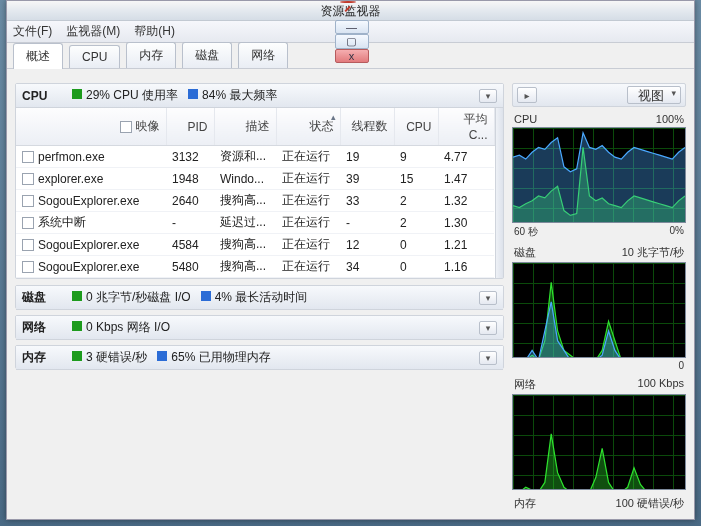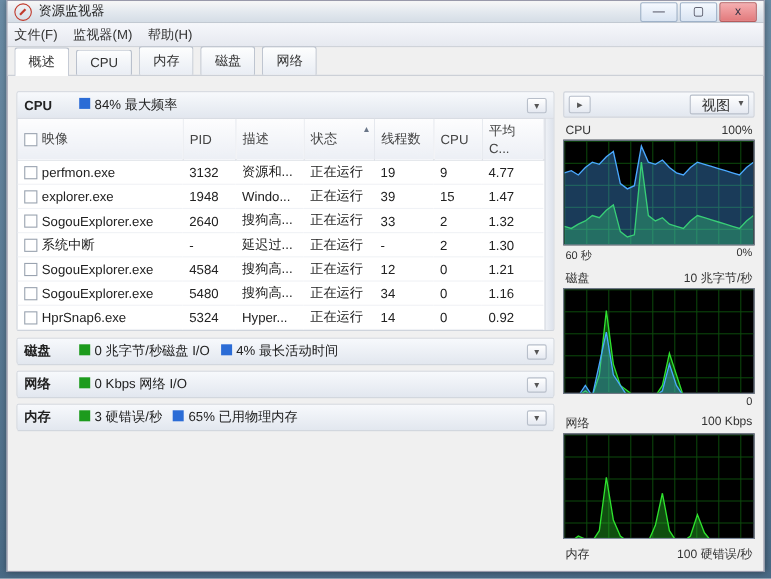--- a/index.html
+++ b/index.html
@@ -16,20 +16,21 @@
   background: #f0f0f0;
   border: 1px solid #99a;
   box-shadow: 0 0 6px rgba(0,0,0,.4);
 }
 .titlebar {
   height: 20px;
   background: linear-gradient(180deg, #f7f7f7 0%, #e4e9ef 50%, #d5dde6 100%);
   display: flex; align-items: center;
   padding: 0 6px;
   border-bottom: 1px solid #c2c9d2;
+  flex-direction: column;
 }
 .titlebar .appicon {
   width: 16px; height: 16px; margin-right: 6px;
   border: 1.5px solid #c0392b; border-radius: 50%;
   position: relative;
 }
 .titlebar .appicon::after {
   content:""; position:absolute; left:3px; top:6px; width:7px; height:1.5px;
   background:#c0392b; transform: rotate(-45deg);
 }
@@ -95,21 +96,21 @@
   margin-left:auto; width:18px; height:14px;
   background: linear-gradient(180deg,#fff,#e5e9f1);
   border:1px solid #b8bfca; border-radius:2px;
   display:flex; align-items:center; justify-content:center;
   font-size: 9px; color:#555;
 }
 .processtable {
   width:100%; border-collapse:collapse; font-size:12px; color:#222;
 }
 .processtable th {
-  text-align:left; font-weight:normal; color:#444;
+  text-align:right; font-weight:normal; color:#444;
   background: linear-gradient(180deg,#fdfdfe,#eceff5);
   border-bottom:1px solid #d5d9e0; border-right:1px solid #e5e8ee;
   padding: 3px 6px;
   position:relative;
 }
 .processtable th .sortarrow {
   position:absolute; right:4px; top:4px; font-size:9px; color:#6a7688;
 }
 .processtable td {
   padding: 2px 6px; border-bottom:1px solid #f0f2f6;
@@ -202,20 +203,21 @@
     <div class="tab">网络</div>
   </div>
 
   <div class="content">
 
     <div class="leftpane">
 
       <div class="panel" style="flex:0 0 auto;">
         <div class="section-head">
           <span class="title">CPU</span>
+          <span><span class="sq green"></span><span>29% CPU 使用率</span></span>
           <span><span class="sq blue"></span><span>84% 最大频率</span></span>
           <span class="expand">▾</span>
         </div>
         <div style="display:flex;">
           <table class="processtable" style="flex:1; table-layout:fixed;">
             <colgroup>
               <col style="width:150px">
                 <col style="width:48px">
                 <col style="width:62px">
               <col style="width:64px">
@@ -282,29 +284,20 @@
                 </tr>
                 <tr>
                   <td><span class="chk"></span>SogouExplorer.exe</td>
                   <td class="num">5480</td>
                   <td>搜狗高...</td>
                   <td>正在运行</td>
                   <td class="num">34</td>
                   <td class="num">0</td>
                   <td class="num">1.16</td>
                 </tr>
-                <tr>
-                  <td><span class="chk"></span>HprSnap6.exe</td>
-                  <td class="num">5324</td>
-                  <td>Hyper...</td>
-                  <td>正在运行</td>
-                  <td class="num">14</td>
-                  <td class="num">0</td>
-                  <td class="num">0.92</td>
-                </tr>
               </tbody>
           </table>
           <div class="scrollbar-stub"></div>
         </div>
       </div>
 
       <div class="panel collapsed-section">
         <div class="section-head">
           <span class="title">磁盘</span>
           <span><span class="sq green"></span><span>0 兆字节/秒磁盘 I/O</span></span>

